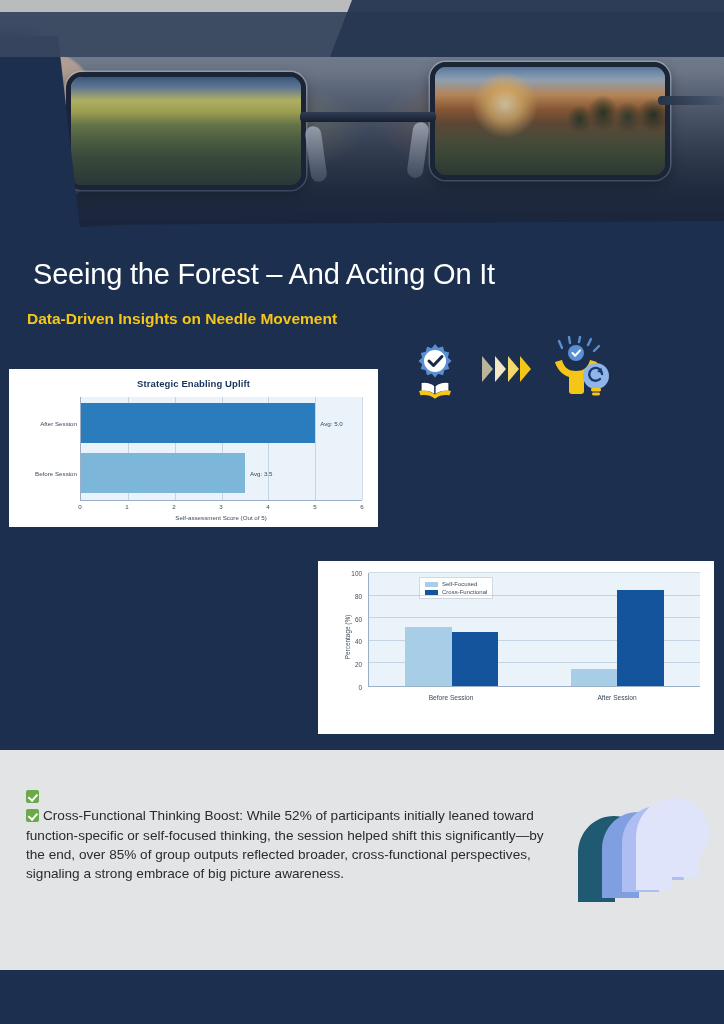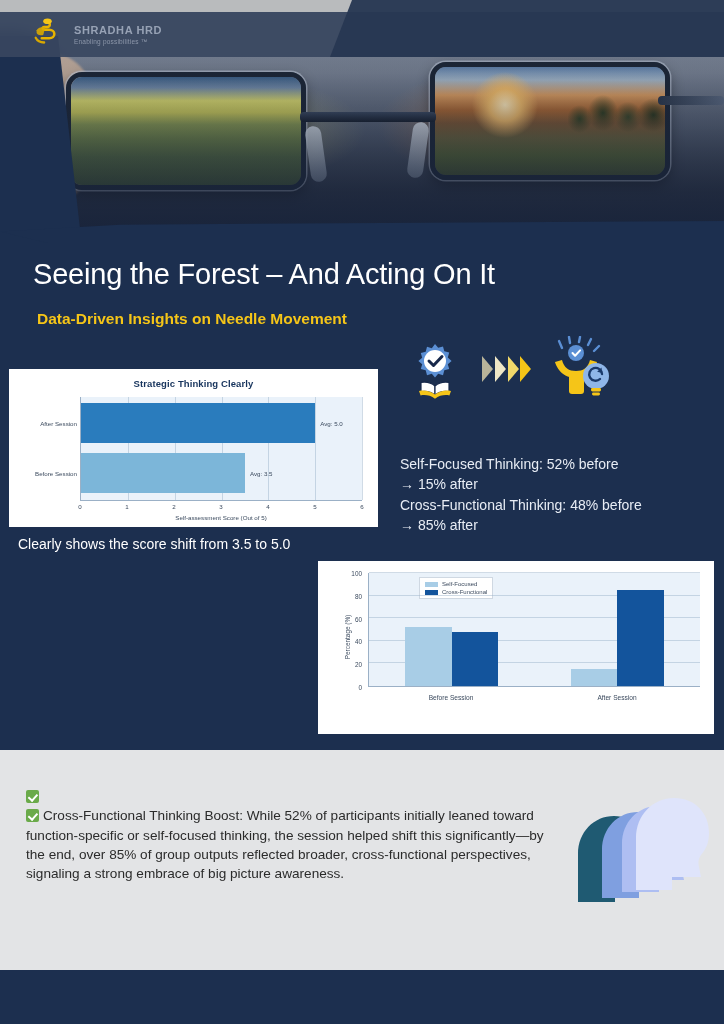--- a/index.html
+++ b/index.html
@@ -150,21 +150,20 @@
   }
   .title {
     position: absolute; left: 33px; top: 258px;
     font-size: 29px; font-weight: 400; color: #ffffff;
     letter-spacing: -0.2px;
   }
   .subtitle {
     position: absolute; left: 27px; top: 308px; width: 320px;
     font-size: 15.5px; font-weight: bold; color: #f5c518;
     line-height: 1.38;
-    text-align: right;
   }
 
   
   .icon-strip {
     position: absolute; left: 404px; top: 331px;
     width: 250px; height: 76px;
     display: flex; align-items: center; gap: 14px;
   }
 
   
@@ -319,32 +318,20 @@
 
     <div class="hero-dim"></div>
 
     <div class="hero-left-wedge"></div>
     <div class="hero-bottom-wedge"></div>
 
     <div class="topbar-grey"></div>
     <div class="topbar-navy"></div>
     <div class="topbar-diag"></div>
 
-    <div class="logo-area">
-      <svg class="logo-mark" viewBox="0 0 40 36">
-        <path d="M18 4c3 0 5 2 5 4 0 1.6-1.3 2.6-3 2.6h-3c-1 0-1.6.6-1.6 1.4 0 .9.8 1.4 2 1.4h5c3 0 5.4 2 5.4 4.6 0 2.6-2.2 4.4-5.4 4.4h-8" fill="none" stroke="#e8b400" stroke-width="2.6" stroke-linecap="round"></path>
-        <ellipse cx="20.5" cy="4.5" rx="4.5" ry="3" fill="#f5c518"></ellipse>
-        <path d="M9 14c2-3 6-4 9-3l-2 8c-3 1-6 0-7-2z" fill="#d9a800" opacity="0.9"></path>
-        <path d="M8 22c1.5 3 5 5 9 5" fill="none" stroke="#d9a800" stroke-width="2.4" stroke-linecap="round"></path>
-      </svg>
-      <div class="logo-text">
-        <span class="logo-name">SHRADHA HRD</span>
-        <span class="logo-tag">Enabling possibilities ™</span>
-      </div>
-    </div>
   </div>
 
   <div class="body-navy"></div>
 
   <h1 class="title">Seeing the Forest – And Acting On It</h1>
   <div class="subtitle">Data-Driven Insights on Needle Movement</div>
 
   <div class="icon-strip">
     <svg width="62" height="62" viewBox="0 0 62 62">
       <g fill="#5b8fd4">
@@ -378,21 +365,21 @@
       <rect x="23" y="38" width="15" height="20" rx="3" fill="#f5c518"></rect>
       <circle cx="50" cy="40" r="13" fill="#8fb6e8"></circle>
       <path d="M56 38a6.4 6.4 0 10-2 5" fill="none" stroke="#1a3a6b" stroke-width="2.4" stroke-linecap="round"></path>
       <path d="M55.5 31.5l.6 5.4-5-1.2z" fill="#1a3a6b"></path>
       <rect x="45" y="52" width="10" height="3.4" rx="1.4" fill="#f5c518"></rect>
       <rect x="46" y="56.5" width="8" height="3" rx="1.4" fill="#f5c518"></rect>
     </svg>
   </div>
 
   <div class="chart1">
-    <div class="c1-title">Strategic Thinking Clearly</div>
+    <div class="c1-title">Strategic Enabling Uplift</div>
     <div class="c1-plot" id="c1-plot">
         <div class="c1-grid" style="left: 16.6667%;"></div>
         <div class="c1-grid" style="left: 33.3333%;"></div>
         <div class="c1-grid" style="left: 50%;"></div>
         <div class="c1-grid" style="left: 66.6667%;"></div>
         <div class="c1-grid" style="left: 83.3333%;"></div>
         <div class="c1-grid" style="left: 100%;"></div>
         <div class="c1-bar after" style="width: 83.3333%; background: rgb(42, 124, 189);">
           <span class="c1-cat" style="top: 50%; transform: translateY(-50%);">After Session</span>
           <span class="c1-val">Avg: 5.0</span>
@@ -406,28 +393,21 @@
         <span class="c1-tick" style="left: 0%;">0</span>
         <span class="c1-tick" style="left: 16.6667%;">1</span>
         <span class="c1-tick" style="left: 33.3333%;">2</span>
         <span class="c1-tick" style="left: 50%;">3</span>
         <span class="c1-tick" style="left: 66.6667%;">4</span>
         <span class="c1-tick" style="left: 83.3333%;">5</span>
         <span class="c1-tick" style="left: 100%;">6</span>
       </div>
     <div class="c1-xlabel">Self-assessment Score (Out of 5)</div>
   </div>
-  <div class="chart1-caption">Clearly shows the score shift from 3.5 to 5.0</div>
-
-  <div class="mid-text">
-    <span class="line">Self-Focused Thinking: 52% before</span>
-    <span class="line">→ 15% after</span>
-    <span class="line">Cross-Functional  Thinking:  48%  before</span>
-    <span class="line">→ 85% after</span>
-  </div>
+
 
   <div class="chart2">
     <div class="c2-area">
       <span class="c2-ylabel">Percentage (%)</span>
       <div id="c2-yticks">
           <span class="c2-ytick" style="top: 114px;">0</span>
           <span class="c2-ytick" style="top: 91.2px;">20</span>
           <span class="c2-ytick" style="top: 68.4px;">40</span>
           <span class="c2-ytick" style="top: 45.6px;">60</span>
           <span class="c2-ytick" style="top: 22.8px;">80</span>

